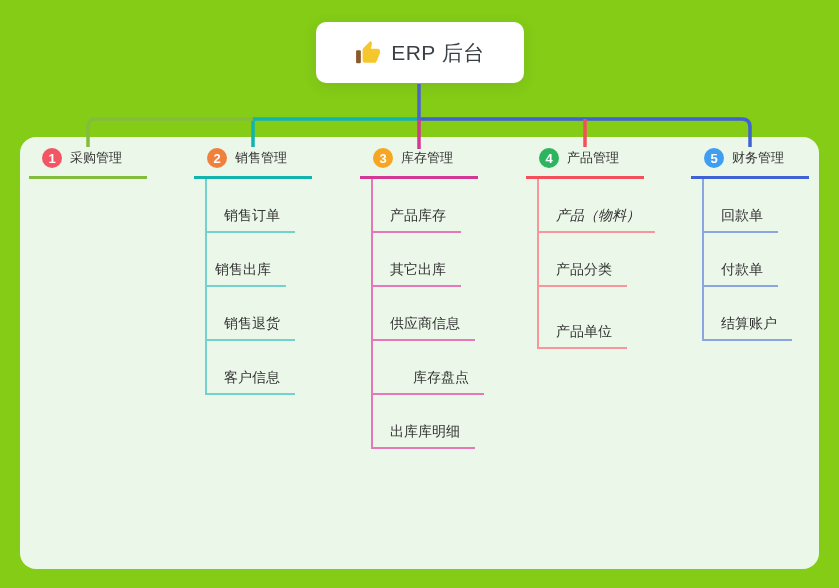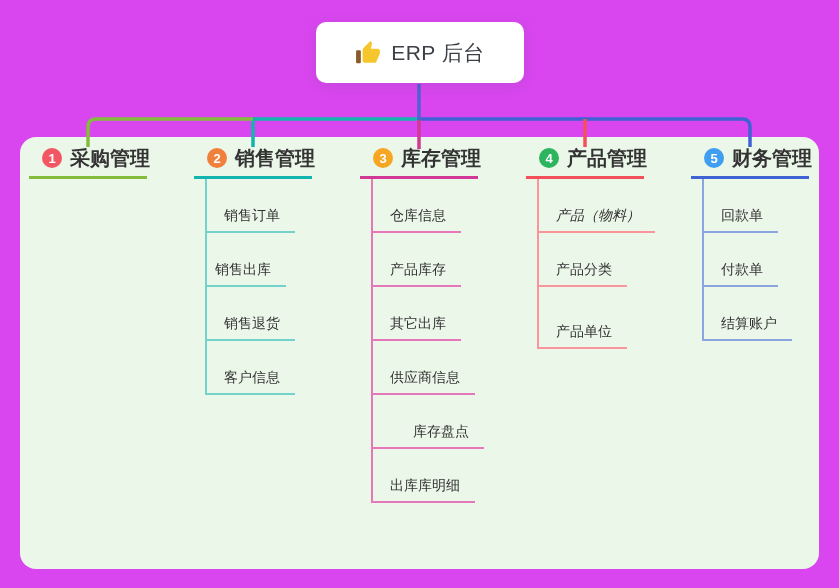--- a/index.html
+++ b/index.html
@@ -1,19 +1,19 @@
 <!DOCTYPE html>
 <html><head>
 <meta charset="utf-8">
 <style>
   html,body{margin:0;padding:0;background:#ffffff;}
   #stage{
     position:relative;width:839px;height:588px;overflow:hidden;
     font-family:"Liberation Sans","DejaVu Sans",sans-serif;
-    background:#d946ef;
+    background:#84cc16;
   }
   
   .panel{
     position:absolute;left:20px;top:137px;width:799px;height:432px;
     border-radius:16px;z-index:1;
   }
   
   #connectors{position:absolute;left:0;top:0;z-index:2;pointer-events:none;}
   
   .root-card{
@@ -31,21 +31,21 @@
   .branch-title{
     display:flex;align-items:center;gap:8px;
     padding:0 0 8px 13px;height:20px;cursor:pointer;
   }
   .badge{
     width:20px;height:20px;border-radius:50%;flex:0 0 20px;
     color:#ffffff;font-size:13px;font-weight:bold;
     display:flex;align-items:center;justify-content:center;
   }
   .branch-title .title-text{
-    font-size:20px;color:#333333;white-space:nowrap;font-weight:bold;
+    font-size:13px;color:#333333;white-space:nowrap;
   }
   .children{
     list-style:none;margin:0 0 0 11px;padding:0;width:max-content;
   }
   .children li{
     width:max-content;white-space:nowrap;
     padding:27px 15px 6px 17px;line-height:19px;height:19px;
     font-size:14px;color:#333333;cursor:pointer;
   }
 </style>
@@ -93,21 +93,20 @@
           <li style="border-bottom: 2px solid rgb(116, 210, 204);">客户信息</li>
         </ul>
   </div>
 
   <div class="branch" style="left: 360px;">
     <div class="branch-title" style="border-bottom: 3px solid rgb(210, 56, 150);">
       <span class="badge" style="background: rgb(246, 166, 35);">3</span>
       <span class="title-text">库存管理</span>
     </div>
     <ul class="children" style="border-left: 2px solid rgb(230, 120, 186);">
-          <li style="border-bottom: 2px solid rgb(230, 120, 186);">仓库信息</li>
           <li style="border-bottom: 2px solid rgb(230, 120, 186);">产品库存</li>
           <li style="border-bottom: 2px solid rgb(230, 120, 186);">其它出库</li>
           <li style="border-bottom: 2px solid rgb(230, 120, 186);">供应商信息</li>
           <li style="border-bottom: 2px solid rgb(230, 120, 186); padding-left: 40px;">库存盘点</li>
           <li style="border-bottom: 2px solid rgb(230, 120, 186);">出库库明细</li>
         </ul>
   </div>
 
   <div class="branch" style="left: 526px;">
     <div class="branch-title" style="border-bottom: 3px solid rgb(244, 80, 91);">

